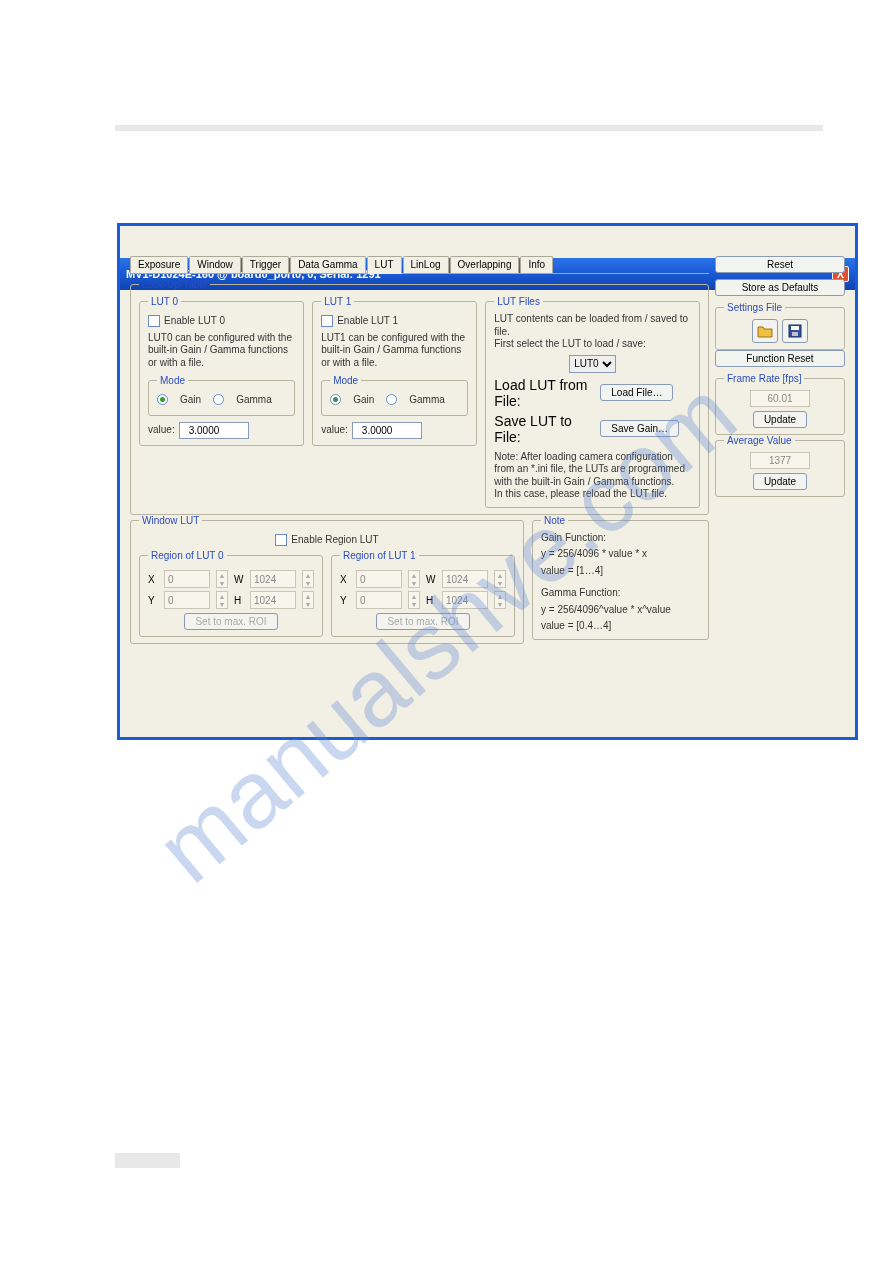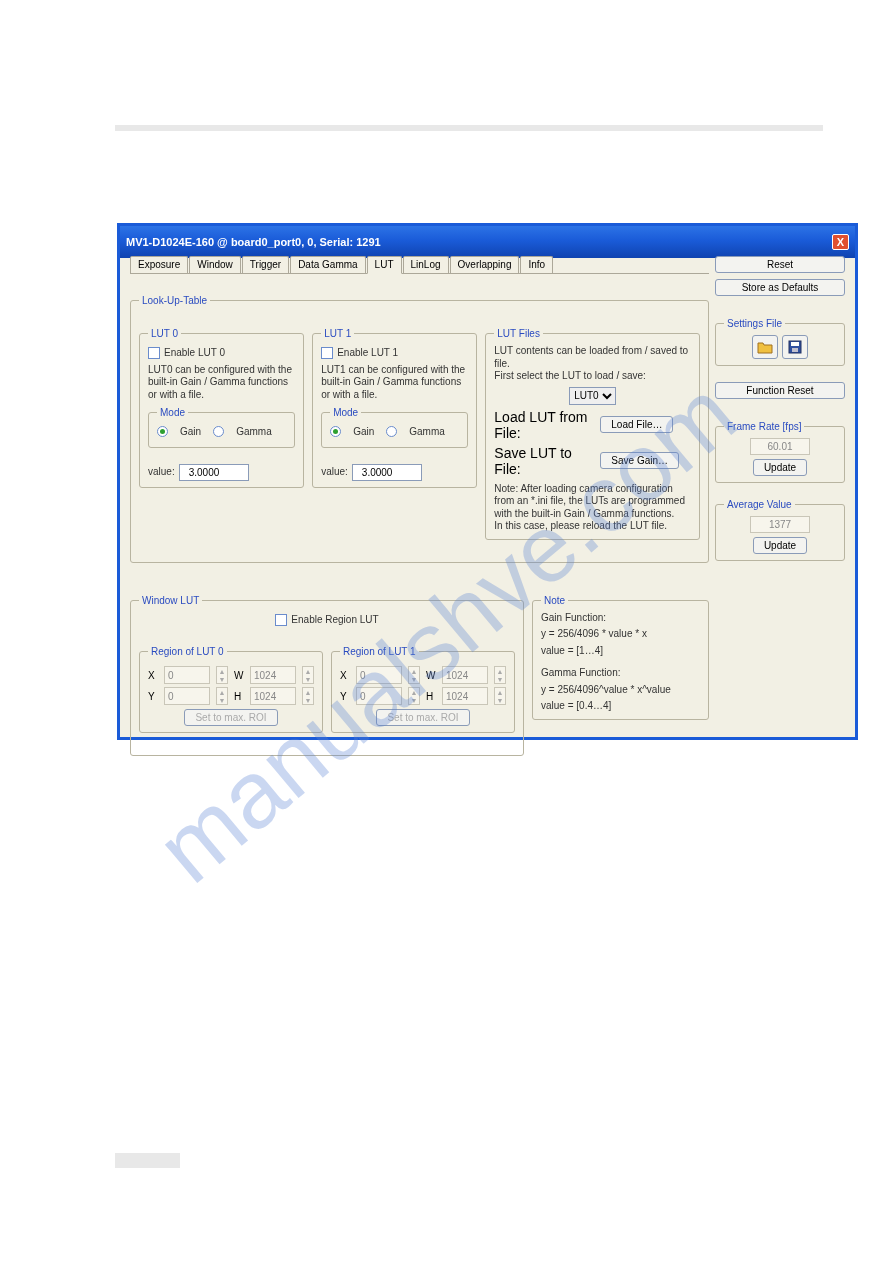--- a/index.html
+++ b/index.html
@@ -51,20 +51,21 @@
   .titlebar {
     height: 32px;
     background: linear-gradient(to bottom, #2c73e6 0%, #1a5bd8 45%, #0f43b0 100%);
     color: #fff;
     font-weight: bold;
     font-size: 11px;
     padding: 3px 6px;
     display: flex;
     align-items: center;
     justify-content: space-between;
+    margin-top: 32px;
   }
   .close-btn {
     width: 17px; height: 16px;
     background: #e05030;
     border: 1px solid #fff;
     border-radius: 2px;
     display: flex;
     align-items: center;
     justify-content: center;
     color: #fff;
@@ -103,21 +104,21 @@
   }
   .main-cols {
     display: flex;
     gap: 6px;
   }
   .left-col { flex: 1; }
   .right-col { width: 130px; }
   fieldset {
     border: 1px solid #b8b4a0;
     border-radius: 3px;
-    margin: 16px 0;
+    margin: 0 0;
     padding: 6px 8px;
   }
   legend {
     color: #2a4bc0;
     font-size: 10px;
     padding: 0 3px;
   }
   .info-text { color: #333; font-size: 10px; line-height: 1.3; margin: 4px 0 8px; }
   .lut-row { display: flex; gap: 8px; }
   .lut-col { flex: 1; }

